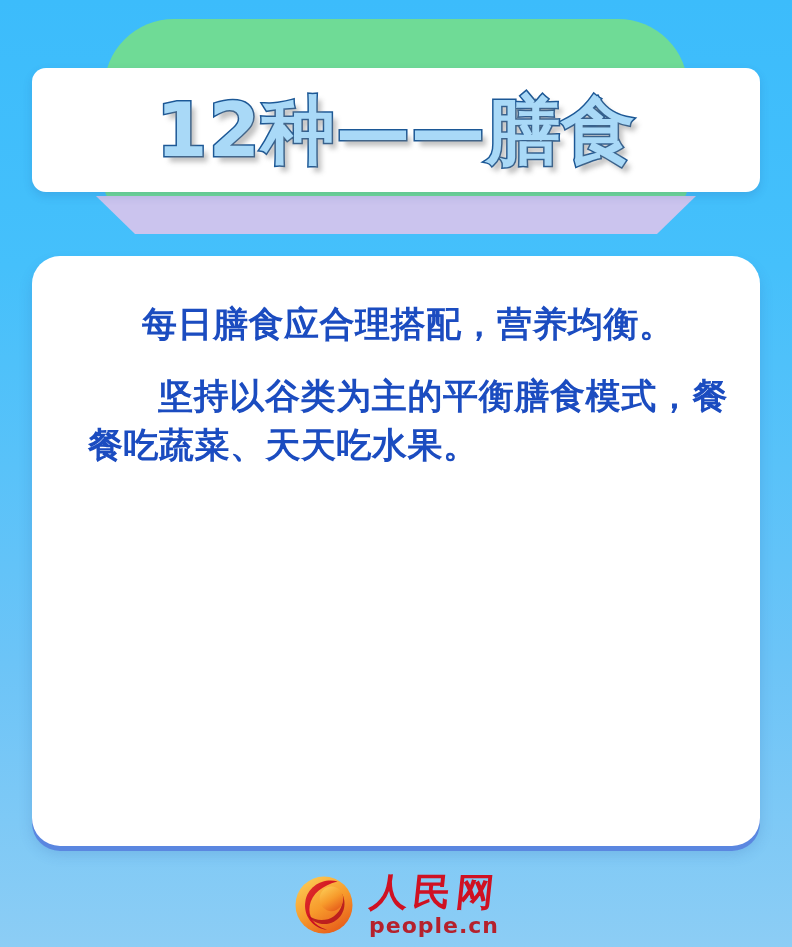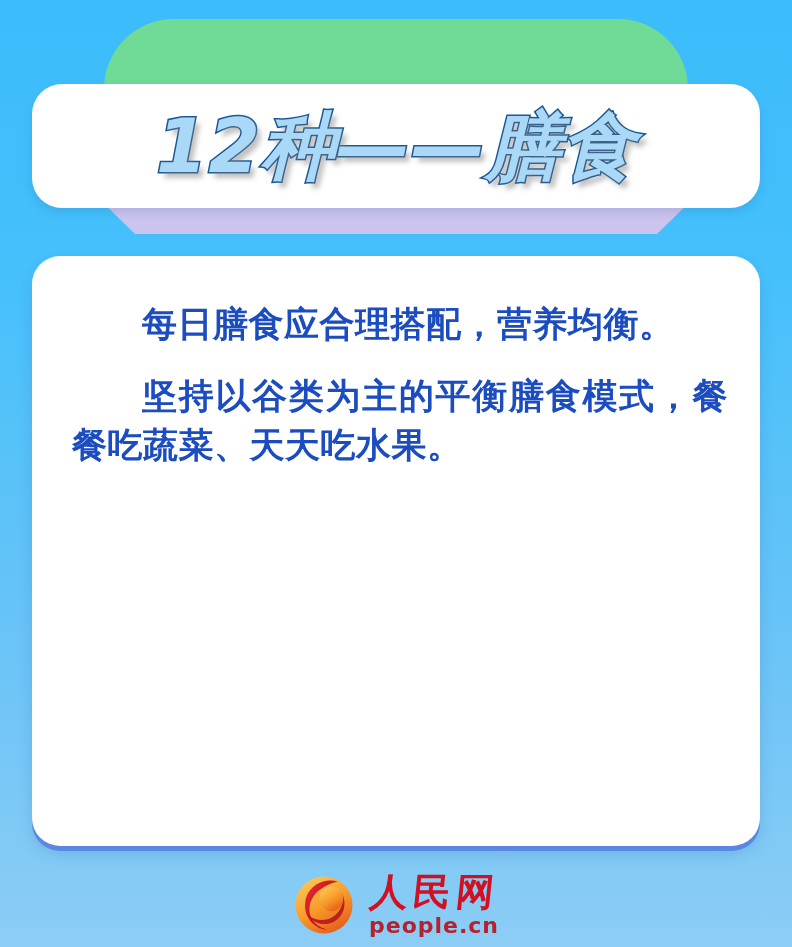--- a/index.html
+++ b/index.html
@@ -38,30 +38,29 @@
     top: 196px;
     width: 600px;
     height: 38px;
     background: #cbc4ee;
     clip-path: polygon(0% 0%, 100% 0%, 93.5% 100%, 6.5% 100%);
   }
 
   .title-card {
     position: absolute;
     left: 32px;
-    top: 84px;
+    top: 68px;
     width: 728px;
     height: 124px;
     background: #ffffff;
-    border-radius: 30px;
+    border-radius: 14px;
     box-shadow: 0 4px 10px rgba(30, 70, 140, 0.16);
     display: flex;
     align-items: center;
     justify-content: center;
-    font-style: italic;
   }
 
   .poster-title {
     font-family: "DejaVu Sans", "Liberation Sans", sans-serif;
     font-size: 74px;
     font-weight: bold;
     letter-spacing: 1px;
     line-height: 1;
     color: #a9d9f7;
     -webkit-text-stroke: 3px #1c5896;
@@ -90,21 +89,21 @@
     font-family: "DejaVu Sans", "Liberation Sans", sans-serif;
     font-size: 35px;
     font-weight: bold;
     line-height: 1.42;
     letter-spacing: 0.5px;
     text-indent: 2em;
     margin: 0 0 22px 0;
     text-align: justify;
     text-justify: inter-ideograph;
   }
-  .paragraph:last-child { margin-bottom: 0; }
+  .paragraph:last-child { margin-bottom: 0; margin-left: 16px; }
 
   
   .footer {
     position: absolute;
     left: 0;
     top: 862px;
     width: 792px;
     height: 85px;
     display: flex;
     align-items: center;

